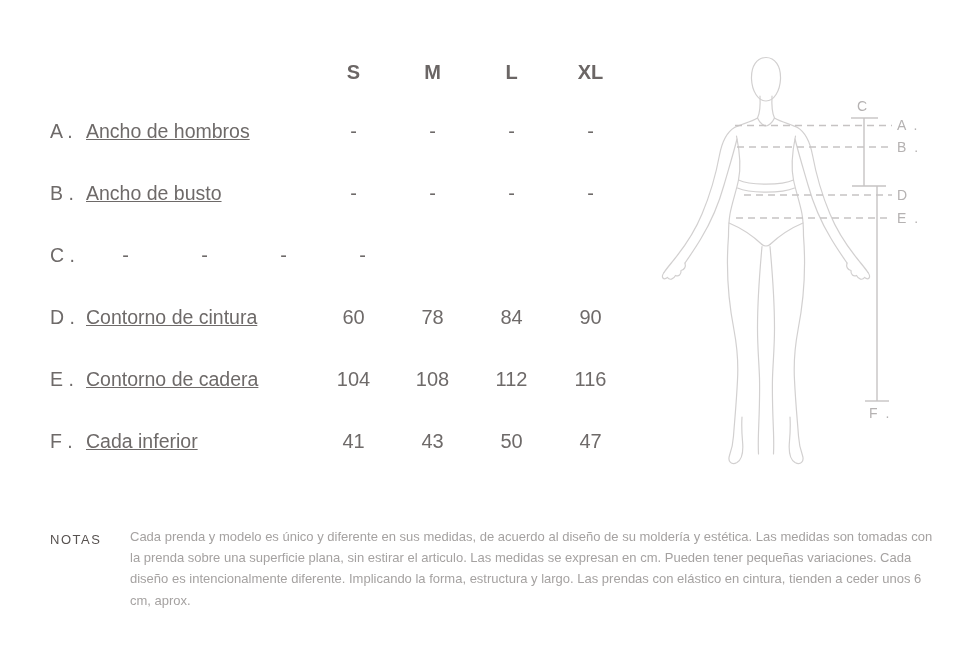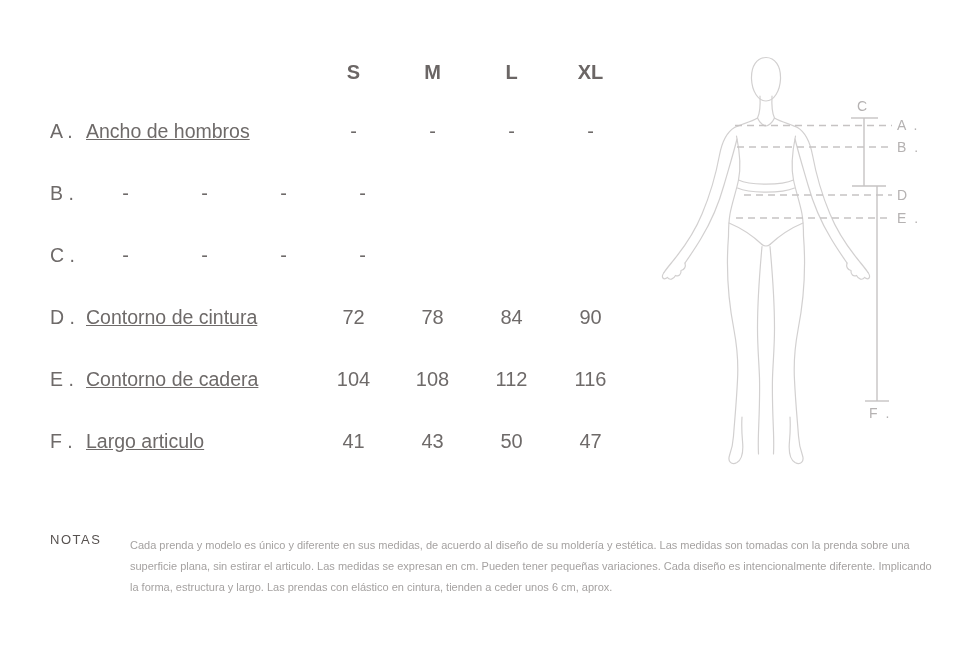--- a/index.html
+++ b/index.html
@@ -46,21 +46,21 @@
     font-size:14px; letter-spacing:2px;
   }
 
   
   .notes-heading {
     position:absolute; left:50px; top:532px;
     font-size:13px; font-weight:normal; letter-spacing:1.5px; color:#575250;
   }
   .notes-body {
     position:absolute; left:130px; top:526px; width:808px;
-    font-size:11px; line-height:21.2px; color:#a5a2a1;margin-top:9px;
+    font-size:13px; line-height:21.2px; color:#a5a2a1;
   }
 </style>
 </head>
 <body>
 
 <div class="size-table">
   <div class="thead">
     <span class="spacer"></span>
     <span class="size-cell">S</span>
     <span class="size-cell">M</span>
@@ -72,55 +72,56 @@
     <span class="key">A .</span>
     <span class="label">Ancho de hombros</span>
     <span class="val">-</span>
     <span class="val">-</span>
     <span class="val">-</span>
     <span class="val">-</span>
   </div>
 
   <div class="trow">
     <span class="key">B .</span>
+    <span class="label">Ancho de busto</span>
     <span class="val">-</span>
     <span class="val">-</span>
     <span class="val">-</span>
     <span class="val">-</span>
   </div>
 
   <div class="trow">
     <span class="key">C .</span>
     <span class="val">-</span>
     <span class="val">-</span>
     <span class="val">-</span>
     <span class="val">-</span>
   </div>
 
   <div class="trow">
     <span class="key">D .</span>
     <span class="label">Contorno de cintura</span>
-    <span class="val">72</span>
+    <span class="val">60</span>
     <span class="val">78</span>
     <span class="val">84</span>
     <span class="val">90</span>
   </div>
 
   <div class="trow">
     <span class="key">E .</span>
     <span class="label">Contorno de cadera</span>
     <span class="val">104</span>
     <span class="val">108</span>
     <span class="val">112</span>
     <span class="val">116</span>
   </div>
 
   <div class="trow">
     <span class="key">F .</span>
-    <span class="label">Largo articulo</span>
+    <span class="label">Cada inferior</span>
     <span class="val">41</span>
     <span class="val">43</span>
     <span class="val">50</span>
     <span class="val">47</span>
   </div>
 </div>
 </div>
 
 <div class="figure-wrap">
   <svg width="324" height="430" viewBox="0 0 324 430">

